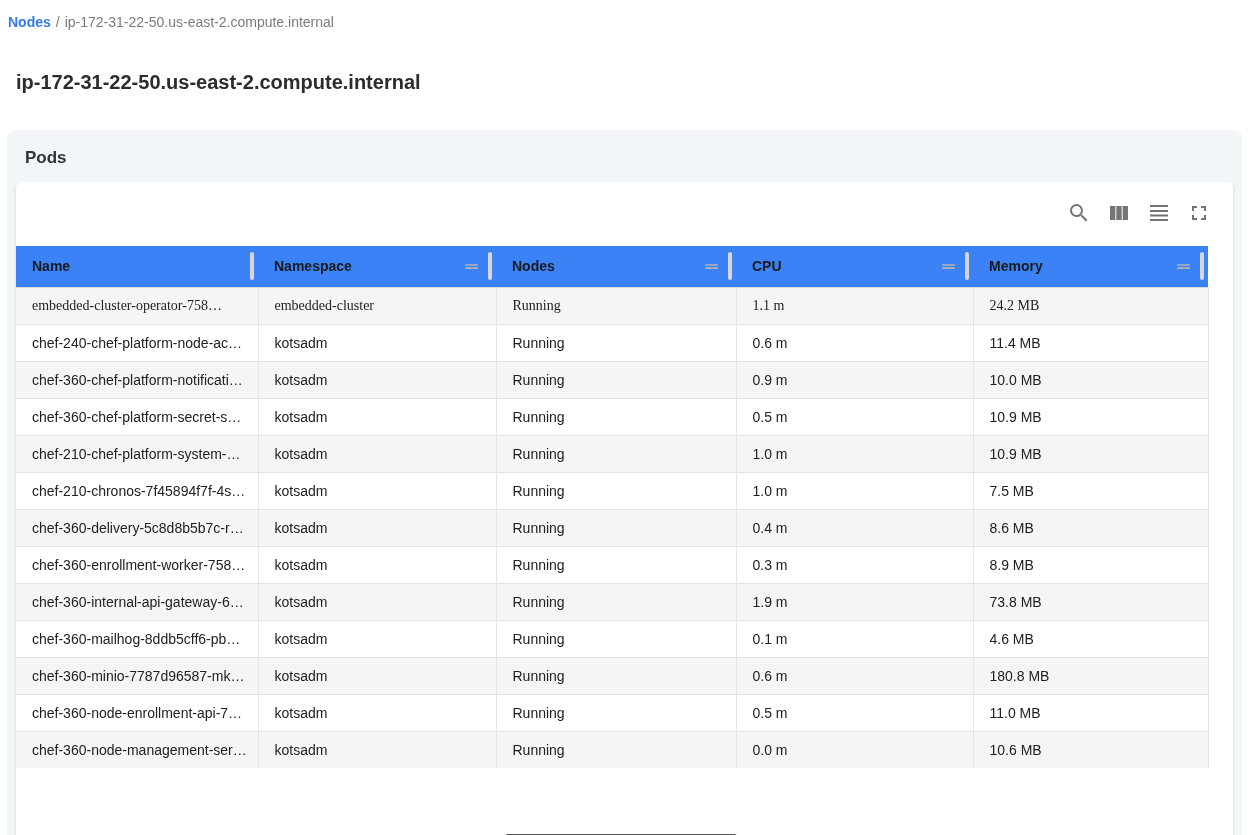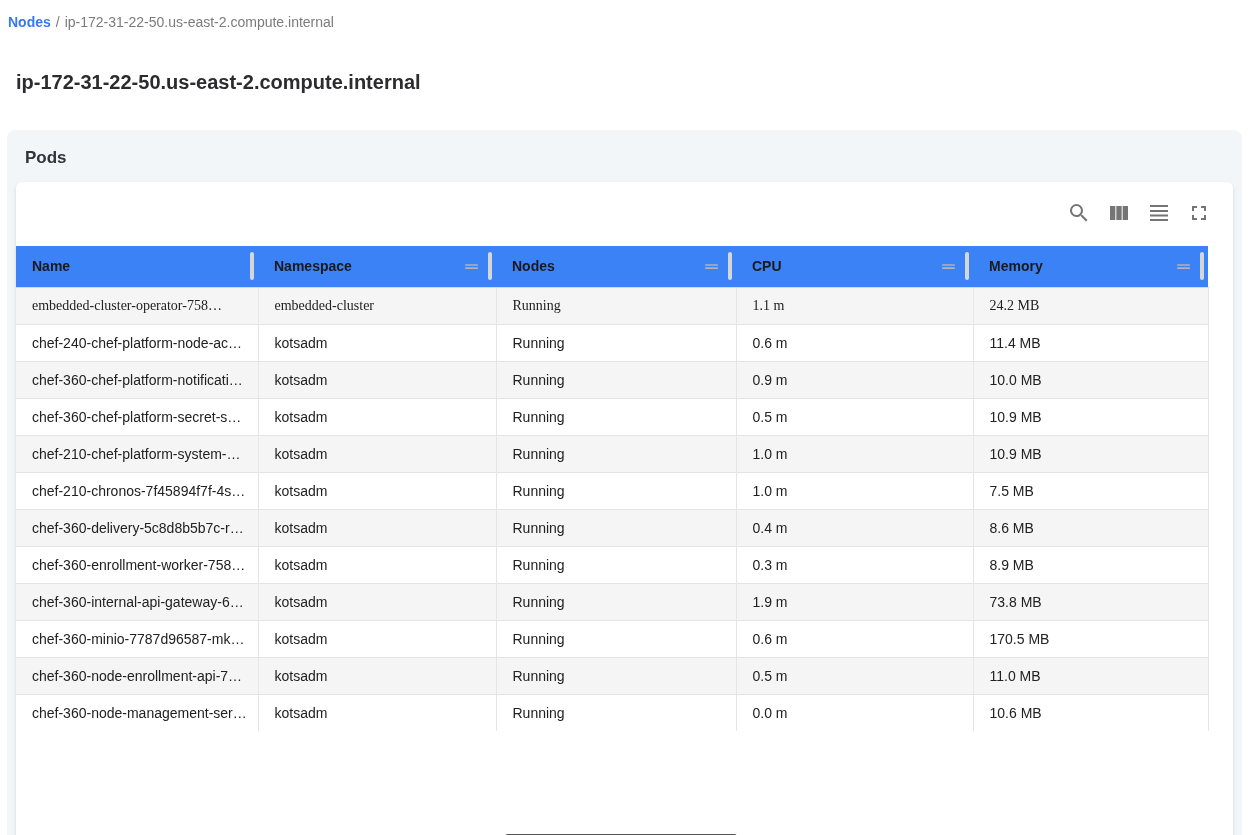--- a/index.html
+++ b/index.html
@@ -297,25 +297,32 @@
             <td class="num">8.9 MB</td>
           </tr>
           <tr>
             <td>chef-360-internal-api-gateway-6…</td>
             <td>kotsadm</td>
             <td>Running</td>
             <td class="num">1.9 m</td>
             <td class="num">73.8 MB</td>
           </tr>
           <tr>
+            <td>chef-360-mailhog-8ddb5cff6-pb…</td>
+            <td>kotsadm</td>
+            <td>Running</td>
+            <td class="num">0.1 m</td>
+            <td class="num">4.6 MB</td>
+          </tr>
+          <tr>
             <td>chef-360-minio-7787d96587-mk…</td>
             <td>kotsadm</td>
             <td>Running</td>
             <td class="num">0.6 m</td>
-            <td class="num">170.5 MB</td>
+            <td class="num">180.8 MB</td>
           </tr>
           <tr>
             <td>chef-360-node-enrollment-api-7…</td>
             <td>kotsadm</td>
             <td>Running</td>
             <td class="num">0.5 m</td>
             <td class="num">11.0 MB</td>
           </tr>
           <tr>
             <td>chef-360-node-management-ser…</td>

